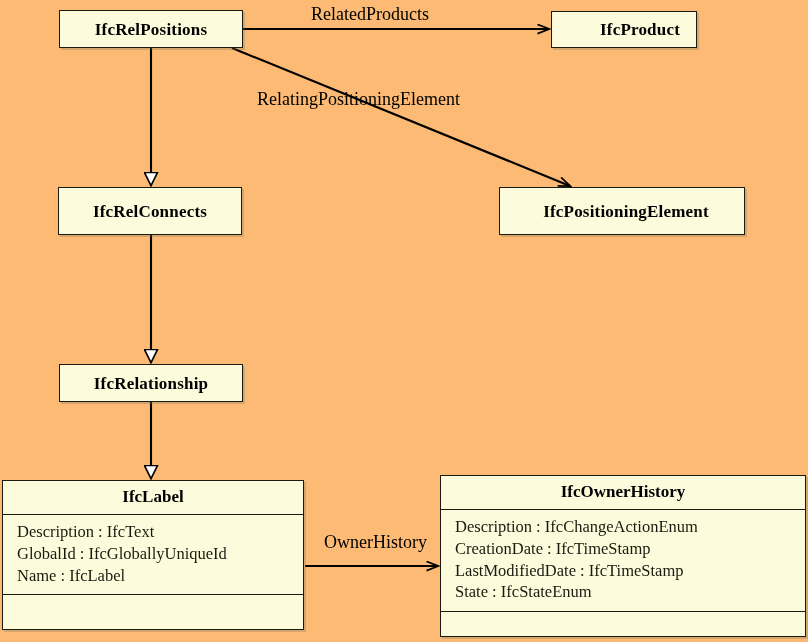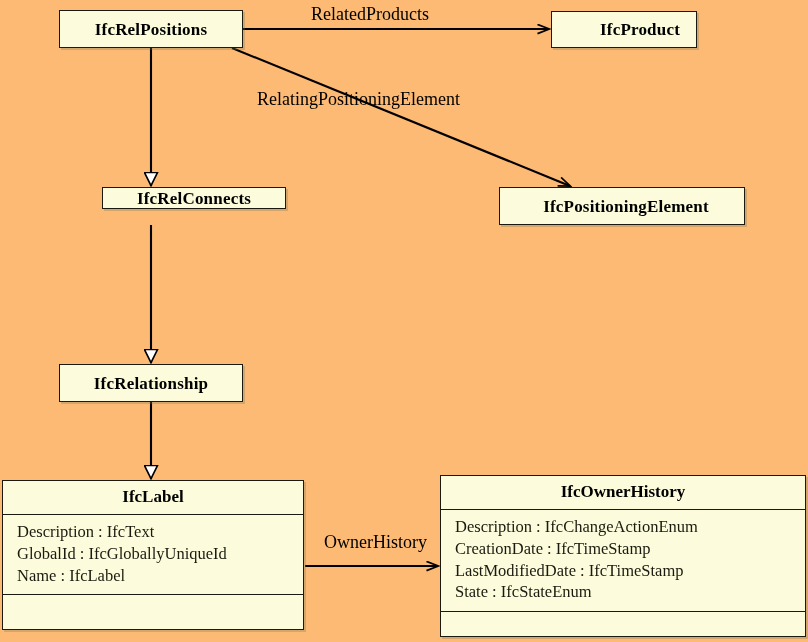--- a/index.html
+++ b/index.html
@@ -114,25 +114,25 @@
   </svg>
 
   <div class="node simple" style="left:59px; top:10px; width:184px; height:38px;">
     <span class="node-title" style="font-size:17px;">IfcRelPositions</span>
   </div>
 
   <div class="node simple" style="left:551px; top:11px; width:146px; height:37px;">
     <span class="node-title" style="font-size:17px;margin-left:32px;">IfcProduct</span>
   </div>
 
-  <div class="node simple" style="left:58px; top:187px; width:184px; height:22px;margin-left:44px;">
+  <div class="node simple" style="left:58px; top:187px; width:184px; height:48px;">
     <span class="node-title" style="font-size:17px;">IfcRelConnects</span>
   </div>
 
-  <div class="node simple" style="left:499px; top:187px; width:246px; height:38px;padding-left:8px;">
+  <div class="node simple" style="left:499px; top:187px; width:246px; height:48px;padding-left:8px;">
     <span class="node-title" style="font-size:17px;">IfcPositioningElement</span>
   </div>
 
   <div class="node simple" style="left:59px; top:364px; width:184px; height:38px;">
     <span class="node-title" style="font-size:17px;">IfcRelationship</span>
   </div>
 
   <div class="node" style="left:2px; top:480px; width:302px; height:150px;">
     <div class="compartment-title">IfcLabel</div>
     <div class="compartment-attrs">

